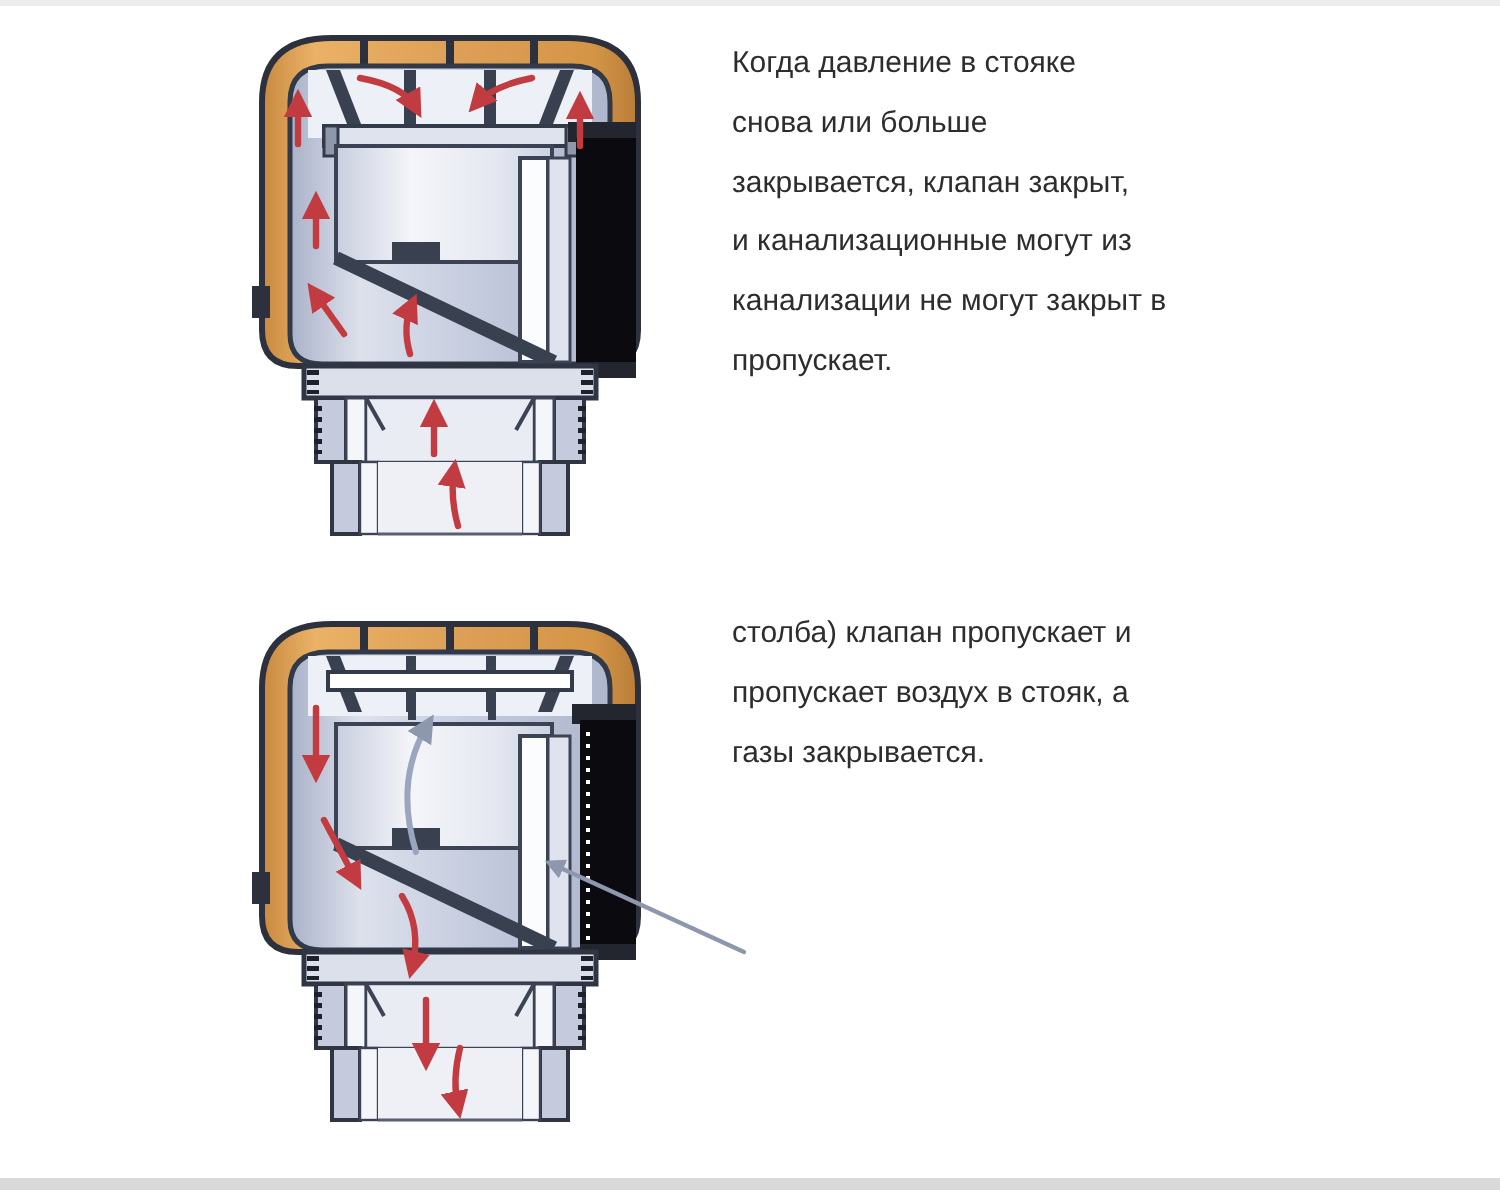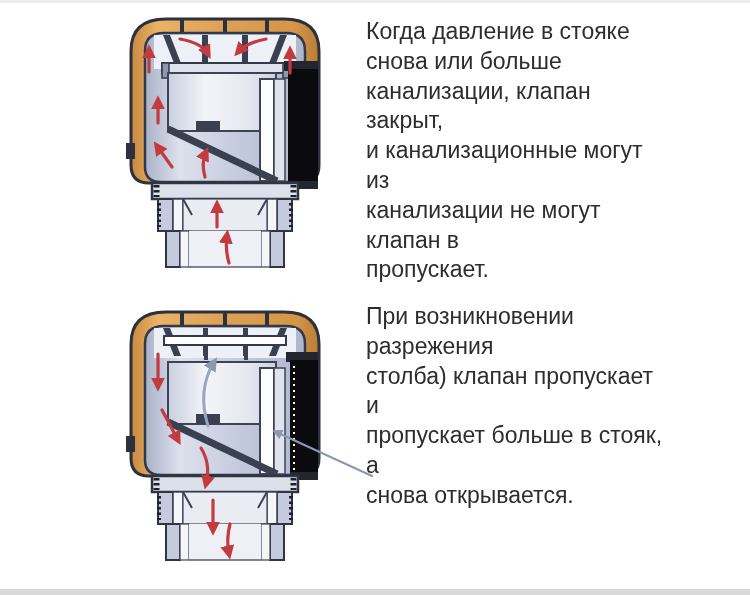--- a/index.html
+++ b/index.html
@@ -10,21 +10,21 @@
     position:relative;overflow:hidden;
   }
   .page{position:absolute;inset:0;background:#ffffff;}
   .edge-top{position:absolute;left:0;top:0;width:750px;height:3px;background:#ececec;}
   .edge-bottom{position:absolute;left:0;top:589px;width:750px;height:6px;background:#d9d9d9;}
   .diagram{position:absolute;width:300px;height:300px;}
   .diagram.top{left:104px;top:5px;}
   .diagram.bottom{left:104px;top:298px;}
   .caption{
     position:absolute;left:366px;width:300px;
-    color:#2d2d2d;font-size:23px;line-height:29.8px;font-weight:400;
+    color:#2d2d2d;font-size:15px;line-height:29.8px;font-weight:400;
   }
   .caption.top{top:17px;}
   .caption.bottom{top:302px;}
   svg{display:block;}
 </style>
 </head>
 <body>
 
 <div class="page">
   <div class="edge-top"></div>
@@ -118,23 +118,23 @@
       <path d="M68,162 L53,141"></path>
       <path d="M101,172 Q97,158 102,147"></path>
       <path d="M113,222 L113,200"></path>
       <path d="M125,258 Q121,244 123,230"></path>
     </g>
   </svg>
 
   <div class="caption top">
     <div>Когда давление в стояке</div>
     <div>снова или больше</div>
-    <div>канализации, клапан закрыт,</div>
+    <div>закрывается, клапан закрыт,</div>
     <div>и канализационные могут из</div>
-    <div>канализации не могут клапан в</div>
+    <div>канализации не могут закрыт в</div>
     <div>пропускает.</div>
   </div>
 
   <svg class="diagram bottom" viewBox="0 0 300 300">
     <g>
       <path d="M27,160 L27,46 Q27,14 62,14 L180,14 Q215,14 215,46 L215,160 Q215,178 197,178 L45,178 Q27,178 27,160 Z" fill="url(#capG)" stroke="#2c313d" stroke-width="3"></path>
       <rect x="76" y="14" width="4" height="17" fill="#2c313d"></rect>
       <rect x="119" y="14" width="4" height="17" fill="#2c313d"></rect>
       <rect x="161" y="14" width="4" height="17" fill="#2c313d"></rect>
       <rect x="22" y="138" width="9" height="16" fill="#2c313d"></rect>
@@ -192,20 +192,19 @@
     <g stroke="#c23b40" stroke-width="3.2" fill="none" marker-end="url(#ahRed)" stroke-linecap="round">
       <path d="M54,56 L54,88"></path>
       <path d="M58,112 L74,142"></path>
       <path d="M97,150 Q107,166 102,186"></path>
       <path d="M109,202 L109,232"></path>
       <path d="M126,226 Q122,242 125,256"></path>
     </g>
   </svg>
 
   <div class="caption bottom">
-    <div>При возникновении разрежения</div>
     <div>столба) клапан пропускает и</div>
-    <div>пропускает больше в стояк, а</div>
-    <div>снова открывается.</div>
+    <div>пропускает воздух в стояк, а</div>
+    <div>газы закрывается.</div>
   </div>
 
   <div class="edge-bottom"></div>
 </div>
 
 </body></html>

